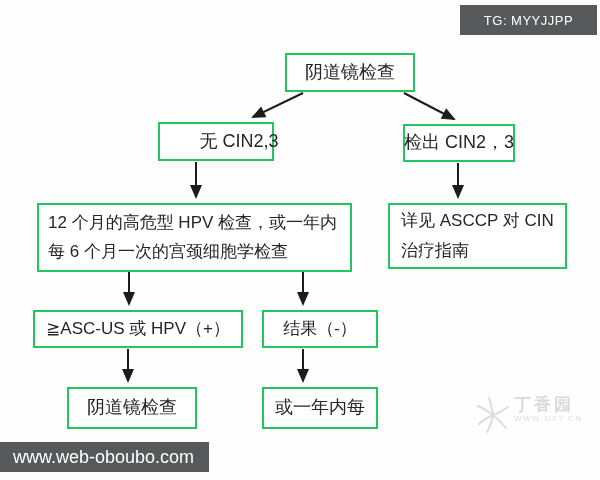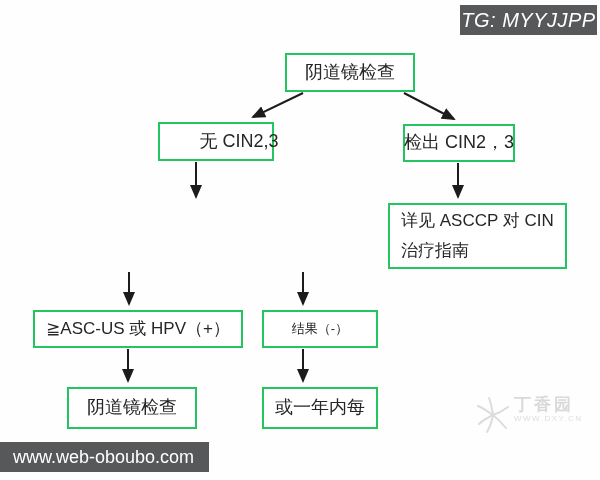--- a/index.html
+++ b/index.html
@@ -35,38 +35,38 @@
   #n-detected-cin    { left: 403px; top: 124px; width: 112px; height: 38px; }
   #n-hpv-followup    { left: 37px;  top: 203px; width: 315px; height: 69px;
                        justify-content: flex-start; text-align: left;
                        padding: 4px 9px; font-size: 17px; line-height: 1.65;
                        white-space: normal; }
   #n-asccp           { left: 388px; top: 203px; width: 179px; height: 66px;
                        justify-content: flex-start; text-align: left;
                        padding: 20px 11px; font-size: 17px; line-height: 1.75;
                        white-space: normal; }
   #n-ascus-hpv       { left: 33px;  top: 310px; width: 210px; height: 38px; font-size: 17px; }
-  #n-result-neg      { left: 262px; top: 310px; width: 116px; height: 38px; font-size: 13px; }
+  #n-result-neg      { left: 262px; top: 310px; width: 116px; height: 38px; font-size: 17px; }
   #n-colposcopy2     { left: 67px;  top: 387px; width: 130px; height: 42px; }
   #n-routine         { left: 262px; top: 387px; width: 116px; height: 42px; }
 
   
   #arrows {
     position: absolute; left: 0; top: 0;
     width: 600px; height: 480px;
     pointer-events: none;
   }
 
   
   #tg-badge {
     position: absolute; left: 460px; top: 5px;
     width: 137px; height: 30px;
     background: #57585a; color: #ffffff;
-    font-size: 20px; letter-spacing: 0.5px;
-    display: flex; align-items: center; justify-content: center; font-style: italic;
+    font-size: 13px; letter-spacing: 0.5px;
+    display: flex; align-items: center; justify-content: center;
   }
 
   
   #footer-bar {
     position: absolute; left: 0; top: 442px;
     width: 209px; height: 30px;
     background: #57585a; color: #ffffff;
     font-size: 18px;
     display: flex; align-items: center;
     padding-left: 13px; box-sizing: border-box;
@@ -106,20 +106,21 @@
     <line x1="128" y1="349" x2="128" y2="381" stroke="#1c1c1c" stroke-width="2" marker-end="url(#ah)"></line>
     <line x1="303" y1="349" x2="303" y2="381" stroke="#1c1c1c" stroke-width="2" marker-end="url(#ah)"></line>
   </svg>
 
   <div class="node" id="n-colposcopy">阴道镜检查</div>
 
   <div class="node" id="n-no-cin">无 CIN2,3</div>
 
   <div class="node" id="n-detected-cin">检出 CIN2，3</div>
 
+  <div class="node" id="n-hpv-followup">12 个月的高危型 HPV 检查，或一年内每 6 个月一次的宫颈细胞学检查</div>
 
   <div class="node" id="n-asccp">详见 ASCCP 对 CIN 治疗指南</div>
 
   <div class="node" id="n-ascus-hpv">≧ASC-US 或 HPV（+）</div>
 
   <div class="node" id="n-result-neg">结果（-）</div>
 
   <div class="node" id="n-colposcopy2">阴道镜检查</div>
 
   <div class="node" id="n-routine">或一年内每</div>

